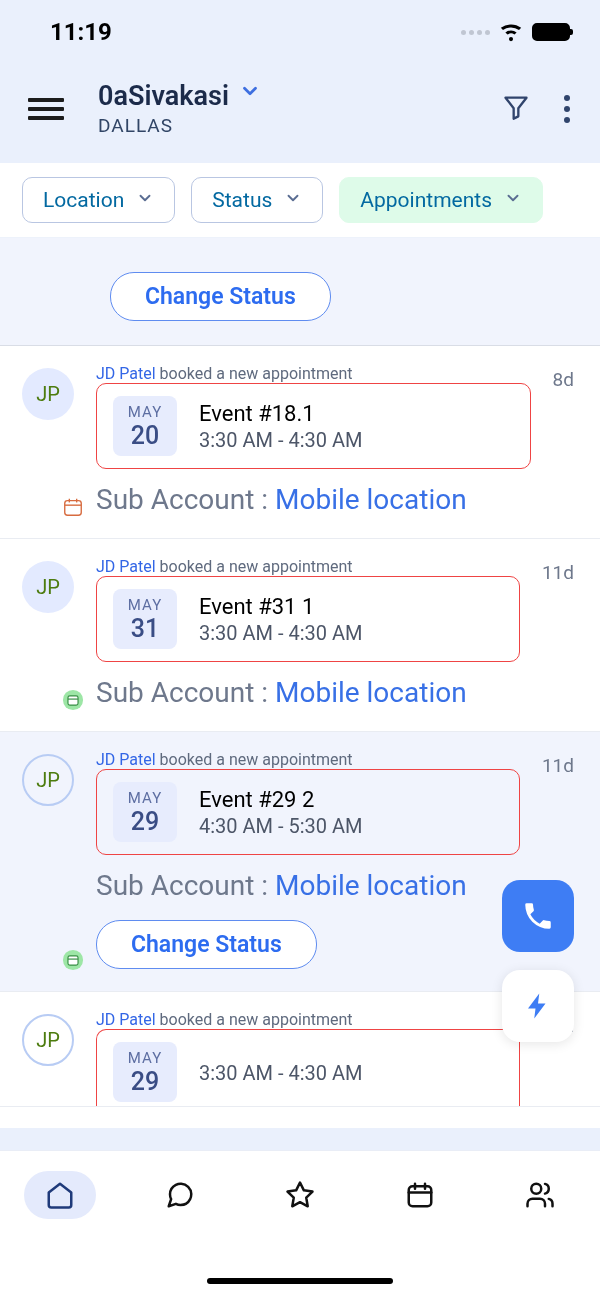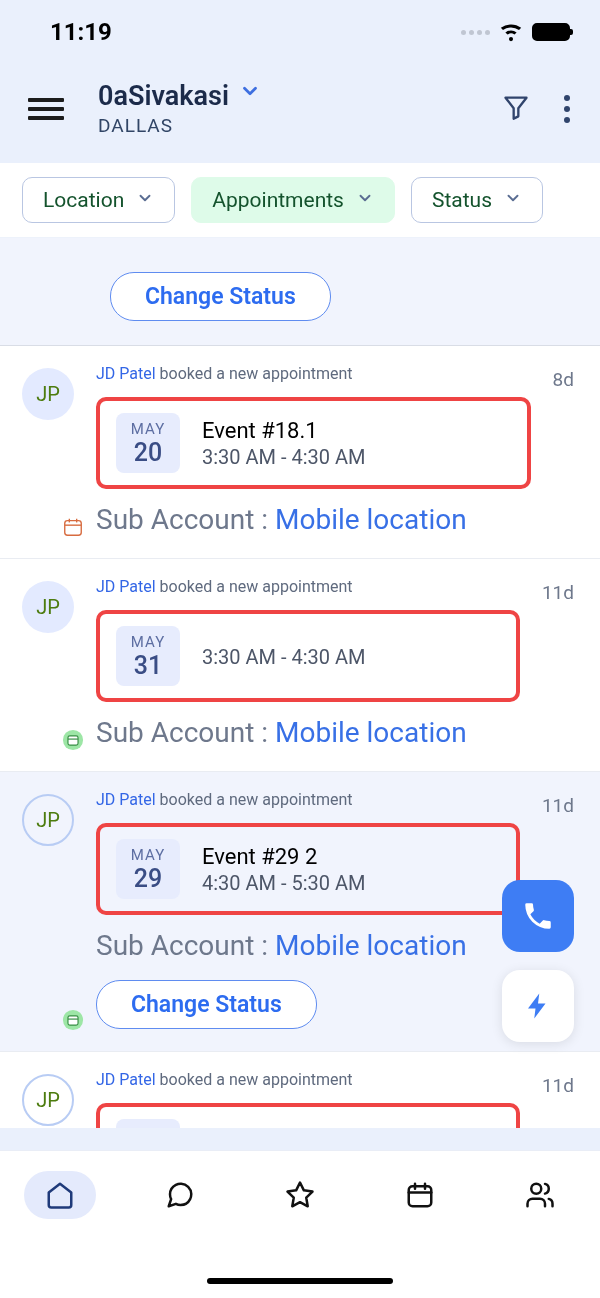--- a/index.html
+++ b/index.html
@@ -24,21 +24,21 @@
   .app-title { font-size: 27px; font-weight: 600; color: #1c2b4a; }
   .title-chevron svg { width: 22px; height: 22px; }
   .app-subtitle { font-size: 19px; color: #314566; letter-spacing: 1px; margin-top: 2px; }
   .header-actions { display: flex; align-items: center; gap: 34px; }
   .filter-icon svg { width: 28px; height: 28px; }
   .kebab { display: flex; flex-direction: column; gap: 5px; align-items: center; }
   .kebab span { width: 6px; height: 6px; border-radius: 50%; background: #30446c; }
 
   
   .chip-row { background: #fff; padding: 14px 22px; display: flex; gap: 16px; border-bottom: 1px solid #edf2fb; }
-  .chip { border: 1px solid #b9c6e2; border-radius: 10px; padding: 10px 20px; display: flex; align-items: center; gap: 12px; font-size: 21px; color: #14532d; background: #fff; }
+  .chip { border: 1px solid #b9c6e2; border-radius: 10px; padding: 10px 20px; display: flex; align-items: center; gap: 12px; font-size: 21px; color: #0369a1; background: #fff; }
   .chip.active { background: #defbe9; border-color: #defbe9; }
   .chip .chev svg { width: 18px; height: 18px; }
 
   
   .scroll { height: 890px; overflow: hidden; background: #fff; position: relative; }
 
   
   .top-partial { background: #f1f4fd; padding: 0 20px 24px 110px; border-bottom: 1px solid #d9dde6; }
   .top-partial .fade-text { text-align: center; color: #dbe2f1; font-size: 20px; margin-bottom: 10px; }
 
@@ -55,21 +55,21 @@
   .avatar.filled { background: #e3eaff; }
   .avatar.outline { border: 2px solid #b8ccf4; background: transparent; }
   .avatar-badge { position: absolute; right: -4px; bottom: -2px; width: 22px; height: 22px; border-radius: 50%; display: flex; align-items: center; justify-content: center; }
   .avatar-badge svg { width: 22px; height: 22px; }
 
   .card-body { flex: 1; min-width: 0; }
   .headline { font-size: 16px; color: #5f6a7e; }
   .headline .name { color: #3366e6; }
   .time-ago { font-size: 19px; color: #6e788c; white-space: nowrap; margin-left: 6px; align-self: flex-start; margin-top: 4px;}
 
-  .event-box { border: 4px solid #ef4444; border-radius: 10px; margin-top: 14px; padding: 12px 16px; display: flex; align-items: center; gap: 22px; }
+  .event-box { border: 1px solid #ef4444; border-radius: 10px; padding: 12px 16px; display: flex; align-items: center; gap: 22px; }
   .date-chip { background: #e7ecfd; border-radius: 8px; width: 64px; height: 60px; display: flex; flex-direction: column; align-items: center; justify-content: center; }
   .date-chip .mo { font-size: 15px; color: #5d6ea2; letter-spacing: 1px; }
   .date-chip .dy { font-size: 25px; font-weight: 500; color: #3a4d85; }
   .event-info .ev-title { font-size: 22px; color: #000; }
   .event-info .ev-time { font-size: 20px; color: #4d5668; margin-top: 2px; }
 
   .sub-line { font-size: 28px; color: #6e788c; margin-top: 14px; }
   .sub-line .loc { color: #3870e6; }
 
   .card .change-wrap { margin-top: 18px; }
@@ -141,28 +141,28 @@
   </div>
 </div>
 
 <div class="chip-row">
   <div class="chip">
     <span>Location</span>
     <span class="chev"><svg viewBox="0 0 24 24" fill="none" stroke="#5a6d92" stroke-width="2.5" stroke-linecap="round" stroke-linejoin="round">
           <polyline points="6 9 12 15 18 9"></polyline>
         </svg></span>
   </div>
-  <div class="chip active">
-    <span>Appointments</span>
+  <div class="chip">
+    <span>Status</span>
     <span class="chev"><svg viewBox="0 0 24 24" fill="none" stroke="#5a6d92" stroke-width="2.5" stroke-linecap="round" stroke-linejoin="round">
           <polyline points="6 9 12 15 18 9"></polyline>
         </svg></span>
   </div>
-  <div class="chip">
-    <span>Status</span>
+  <div class="chip active">
+    <span>Appointments</span>
     <span class="chev"><svg viewBox="0 0 24 24" fill="none" stroke="#5a6d92" stroke-width="2.5" stroke-linecap="round" stroke-linejoin="round">
           <polyline points="6 9 12 15 18 9"></polyline>
         </svg></span>
   </div>
 </div>
 
 <div class="scroll">
 
   <div class="top-partial">
     <div class="fade-text">&nbsp;</div>
@@ -218,20 +218,21 @@
       <div class="headline">
         <span class="name">JD Patel</span>
         <span>booked a new appointment</span>
       </div>
       <div class="event-box">
         <div class="date-chip">
           <div class="mo">MAY</div>
           <div class="dy">31</div>
         </div>
         <div class="event-info">
+          <div class="ev-title">Event #31 1</div>
           <div class="ev-time">3:30 AM - 4:30 AM</div>
         </div>
       </div>
       <div class="sub-line">
         <span>Sub Account : </span><span class="loc">Mobile location</span>
       </div>
     </div>
     <div class="time-ago">11d</div>
   </div>
 

